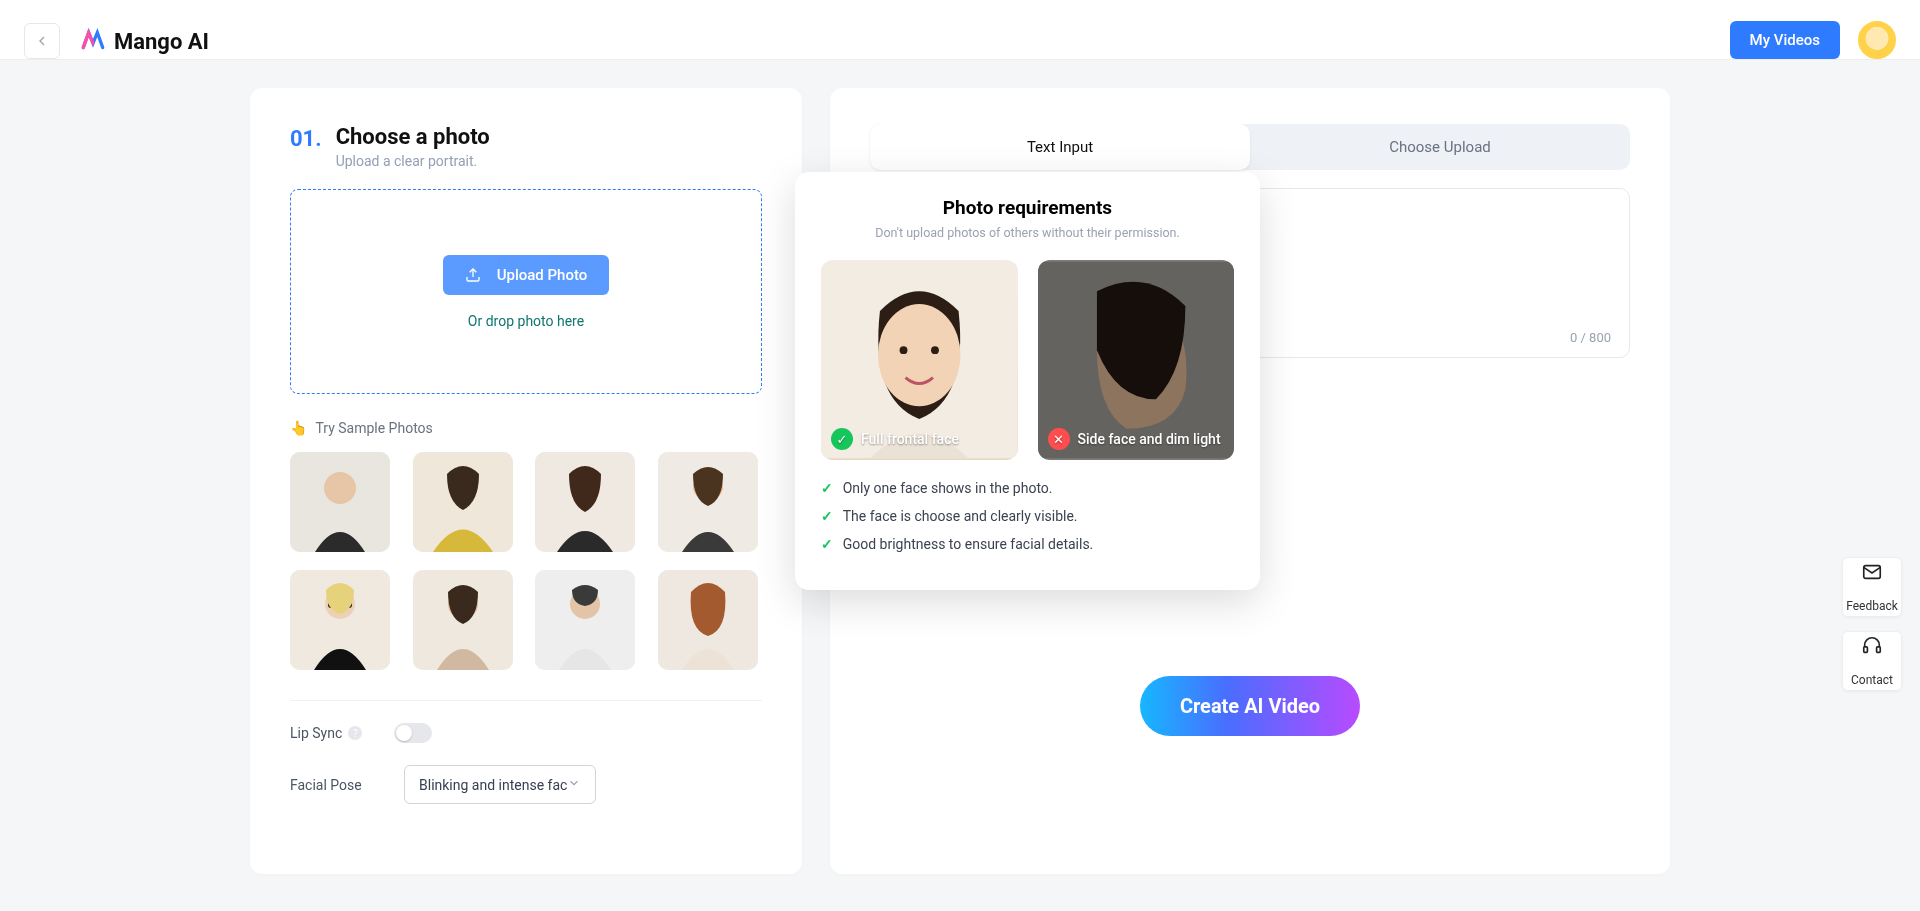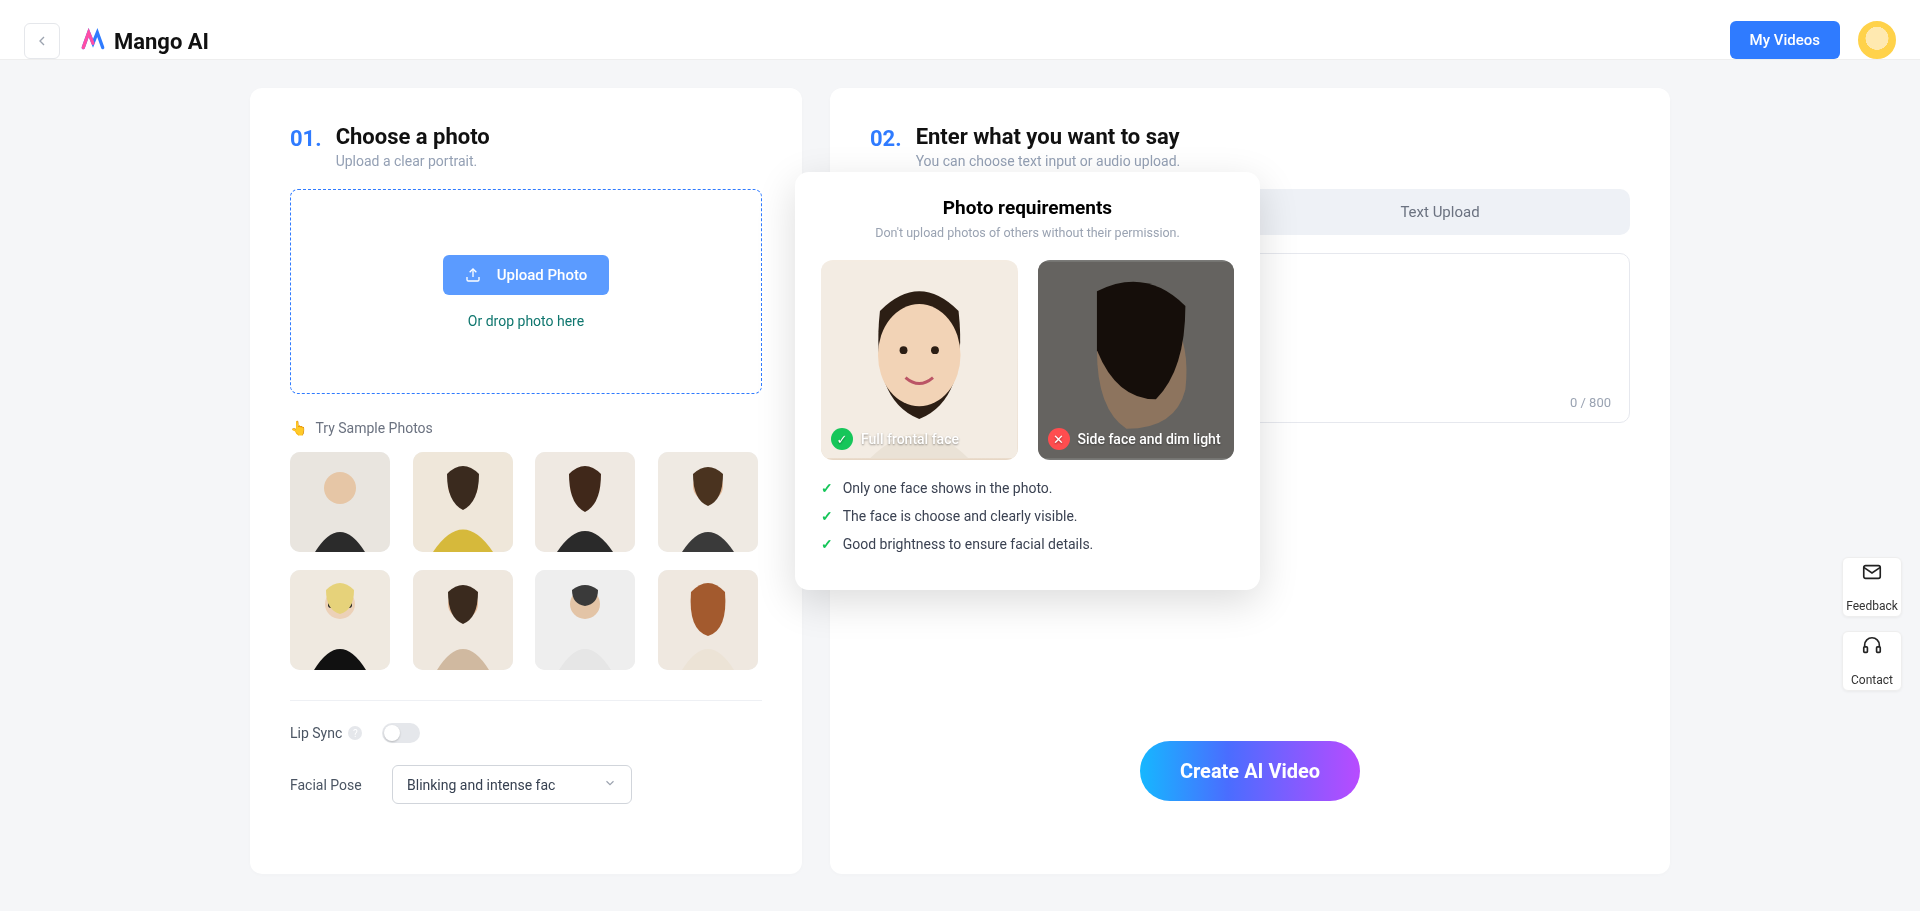--- a/index.html
+++ b/index.html
@@ -30,26 +30,26 @@
 .upload-zone { border:1.5px dashed #2f7bff; border-radius:8px; height:205px; display:flex; flex-direction:column; align-items:center; justify-content:center; gap:18px; }
 .upload-btn { background:#5b9bff; color:#fff; border:none; padding:11px 22px; border-radius:6px; font-size:15px; font-weight:500; display:flex; align-items:center; gap:16px; cursor:pointer; }
 .drop-text { color:#0f766e; font-size:14px; }
 
 .sample-head { display:flex; align-items:center; gap:8px; margin:26px 0 16px; color:#6b7280; font-size:14px; }
 .sample-grid { display:grid; grid-template-columns:repeat(4,1fr); gap:18px; }
 .sample-thumb { width:100px; height:100px; border-radius:10px; background:#ececec; cursor:pointer; overflow:hidden; }
 .sample-thumb svg { width:100%; height:100%; }
 
 .divider { border:0; border-top:1px solid #eef0f4; margin:30px 0 22px; }
-.row { display:flex; align-items:center; gap:12px; margin-bottom:22px; }
+.row { display:flex; align-items:center; gap:24px; margin-bottom:22px; }
 .row-label { font-size:14px; color:#4b5563; width:80px; display:flex; align-items:center; gap:6px; }
 .info-dot { width:14px; height:14px; border-radius:50%; background:#e5e7eb; color:#fff; font-size:10px; display:inline-flex; align-items:center; justify-content:center; }
 .toggle { width:38px; height:20px; border-radius:999px; background:#e5e7eb; position:relative; cursor:pointer; }
 .toggle::after { content:""; position:absolute; left:2px; top:2px; width:16px; height:16px; border-radius:50%; background:#fff; box-shadow:0 1px 2px rgba(0,0,0,.2); }
-.select { border:1px solid #d1d5db; border-radius:6px; padding:10px 14px; font-size:14px; color:#374151; width:240px; display:flex; align-items:center; justify-content:space-between; cursor:pointer; background:#fff; }
+.select { border:1px solid #d1d5db; border-radius:6px; padding:10px 14px; font-size:14px; color:#374151; width:192px; display:flex; align-items:center; justify-content:space-between; cursor:pointer; background:#fff; }
 .select-chevron { color:#9ca3af; }
 
 
 .tabs { display:flex; background:#eef1f6; border-radius:10px; width:100%; margin-bottom:18px; }
 .tab { flex:1; text-align:center; padding:14px 0; font-size:15px; color:#6b7280; cursor:pointer; border-radius:10px; }
 .tab.active { background:#fff; color:#111; box-shadow:0 1px 3px rgba(0,0,0,.08); }
 .script-box { border:1px solid #e6e8ee; border-radius:10px; min-height:170px; position:relative; padding:16px; }
 .char-count { position:absolute; right:18px; bottom:12px; color:#9aa3b2; font-size:13px; }
 .script-link { color:#5b9bff; font-size:14px; cursor:pointer; margin-top:12px; display:inline-block; }
 .voices-row { display:flex; align-items:center; gap:28px; margin-top:70px; }
@@ -202,31 +202,24 @@
         <span class="select-chevron">
           <svg width="14" height="14" viewBox="0 0 24 24" fill="none" stroke="currentColor" stroke-width="2">
               <polyline points="6 9 12 15 18 9"></polyline>
             </svg>
         </span>
       </div>
     </div>
   </div>
 
   <div class="card card-right">
-    <div class="step-head">
-      <div class="step-num">02.</div>
-      <div>
-        <div class="step-title">Enter what you want to say</div>
-        <div class="step-sub">You can choose text input or audio upload.</div>
-      </div>
-    </div>
 
     <div class="tabs">
       <div class="tab active">Text Input</div>
-      <div class="tab">Text Upload</div>
+      <div class="tab">Choose Upload</div>
     </div>
 
     <div class="script-box">
       <div class="char-count">0 / 800</div>
     </div>
     <span class="script-link">✨ <span>AI Script</span></span>
 
     <div class="voices-row">
       <div class="voices-label">AI Voices</div>
       <div class="voice-chip">

